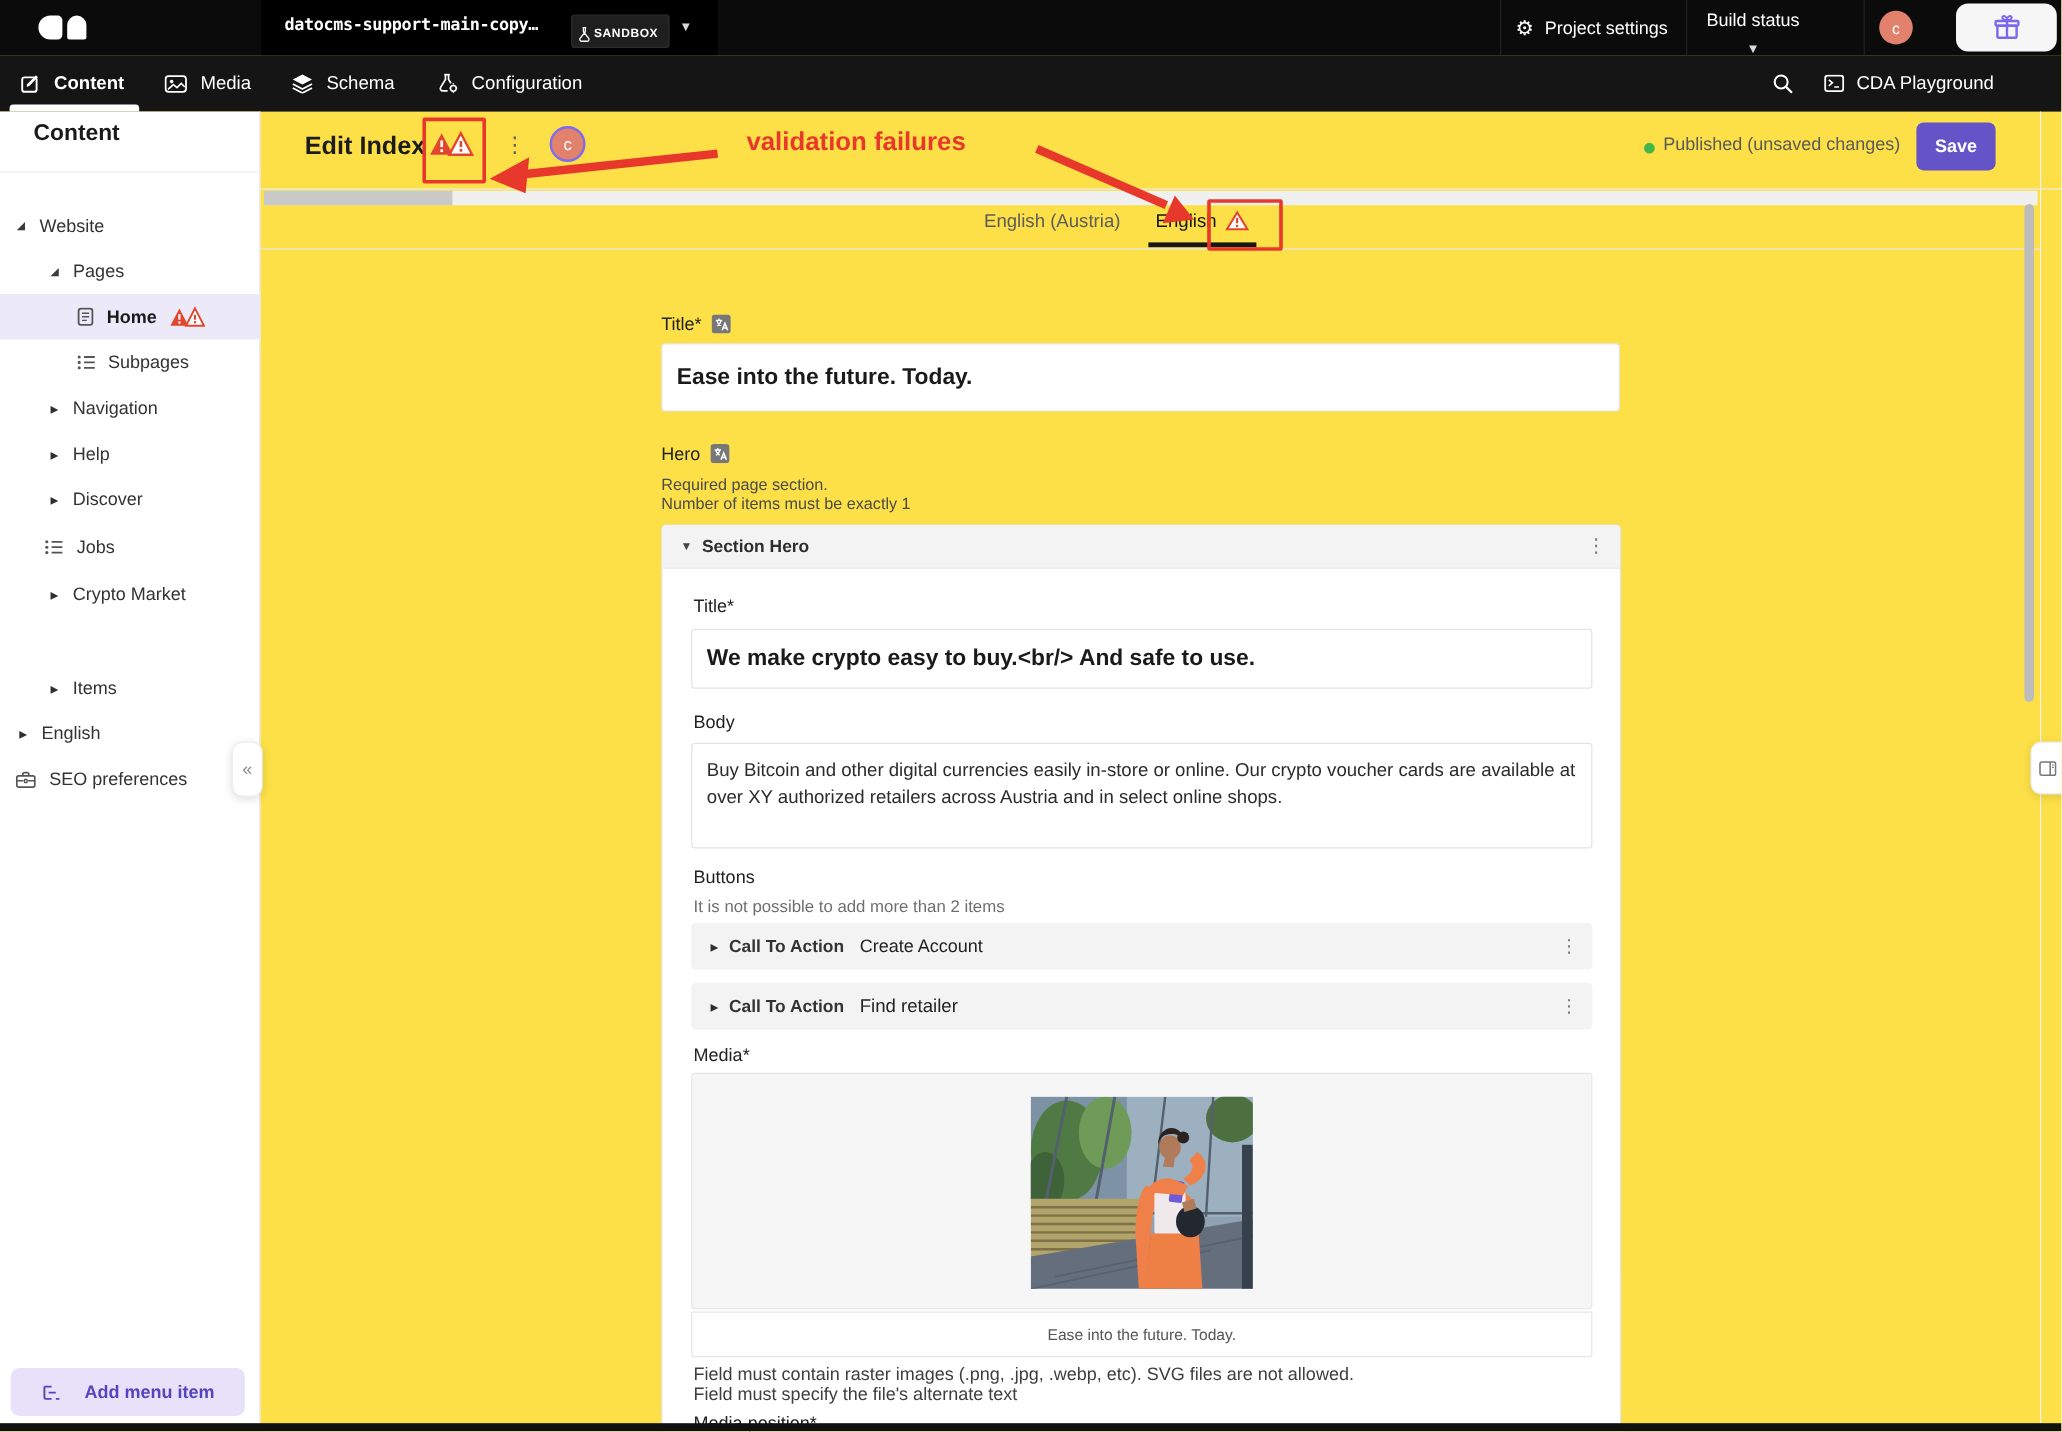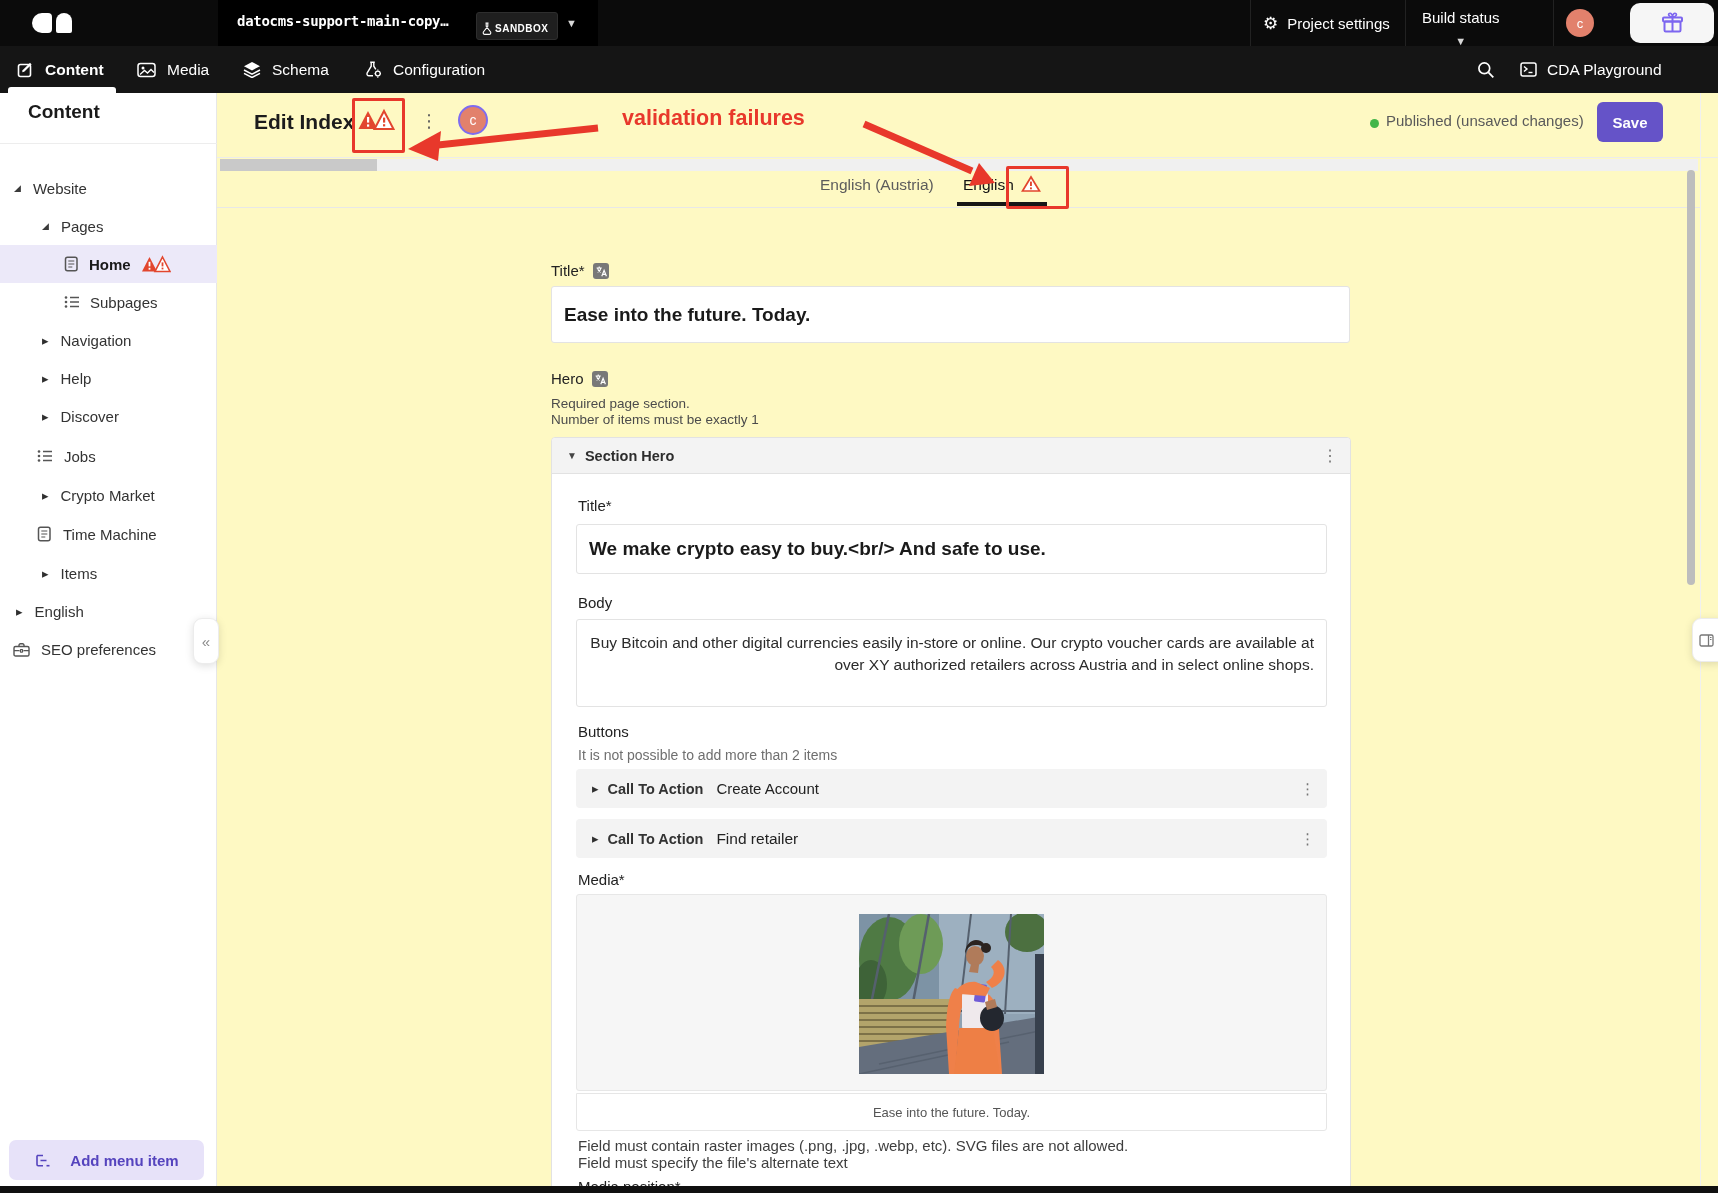--- a/index.html
+++ b/index.html
@@ -1,17 +1,17 @@
 <!DOCTYPE html>
 <html><head>
 <meta charset="utf-8">
 <style>
   html,body{margin:0;padding:0;background:#fff;}
   .stage{position:relative;width:1718px;height:1193px;overflow:hidden;
-         font-family:"Liberation Sans",sans-serif;background:#fef9c3;text-align:right;}
+         font-family:"Liberation Sans",sans-serif;background:#fde047;}
   .abs{position:absolute;}
   
   .topbar{position:absolute;left:0;top:0;width:1718px;height:46px;background:#0b0b0b;}
   .projtab{position:absolute;left:218px;top:0;width:380px;height:46px;background:#000;}
   .projname{position:absolute;left:19px;top:13px;color:#fff;font-family:"DejaVu Sans Mono",monospace;
             font-size:14px;font-weight:700;letter-spacing:-0.3px;}
   .sandbox{position:absolute;left:258px;top:12px;height:21px;background:#1f1f1f;border:1px solid #2e2e2e;
            border-radius:3px;display:flex;align-items:center;padding:5px 8px 0 5px;gap:3px;}
   .sandbox span{color:#fff;font-size:10px;font-weight:800;letter-spacing:.5px;}
   .tb-div{position:absolute;top:0;width:1px;height:46px;background:#222;}
@@ -220,27 +220,20 @@
         <circle cx="2" cy="2.5" r="1.3" fill="#555"></circle>
           <circle cx="2" cy="7" r="1.3" fill="#555"></circle>
           <circle cx="2" cy="11.5" r="1.3" fill="#555"></circle>
         <path d="M6 2.5 h9 M6 7 h9 M6 11.5 h9" stroke="#555" stroke-width="1.5"></path>
       </svg>
       <span class="slabel">Jobs</span>
     </div>
     <div class="srow" style="top:383px;padding-left:42px;gap:12px;">
       <span class="ccol">▸</span>
       <span class="slabel">Crypto Market</span>
-    </div>
-    <div class="srow" style="top:422px;padding-left:37px;gap:11px;">
-      <svg width="15" height="16" viewBox="0 0 15 16">
-        <rect x="1.5" y="1.2" width="11.5" height="13.6" rx="2" fill="none" stroke="#555" stroke-width="1.5"></rect>
-        <path d="M4.3 5 h6 M4.3 8 h6 M4.3 11 h4" stroke="#555" stroke-width="1.2"></path>
-      </svg>
-      <span class="slabel">Time Machine</span>
     </div>
     <div class="srow" style="top:461px;padding-left:42px;gap:12px;">
       <span class="ccol">▸</span>
       <span class="slabel">Items</span>
     </div>
     <div class="srow" style="top:499px;padding-left:16px;gap:12px;">
       <span class="ccol">▸</span>
       <span class="slabel">English</span>
     </div>
     <div class="srow" style="top:537px;padding-left:13px;gap:11px;">

